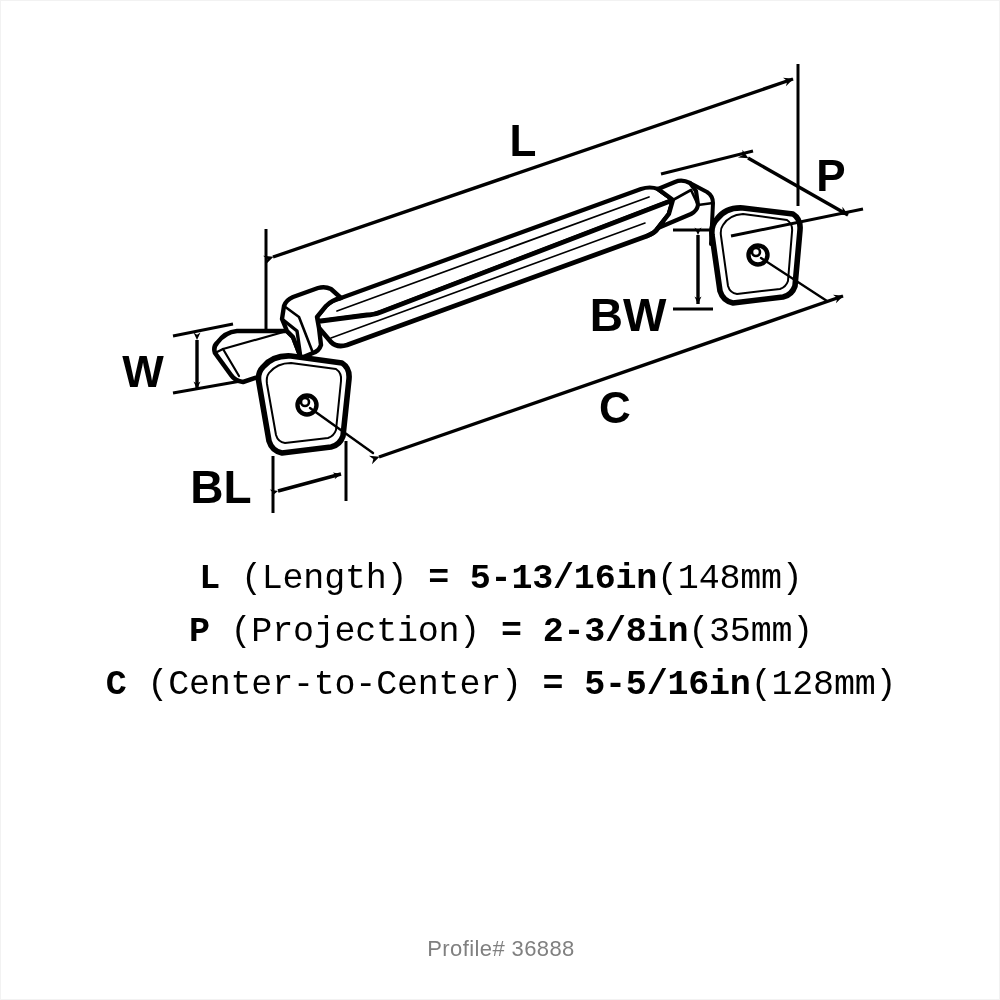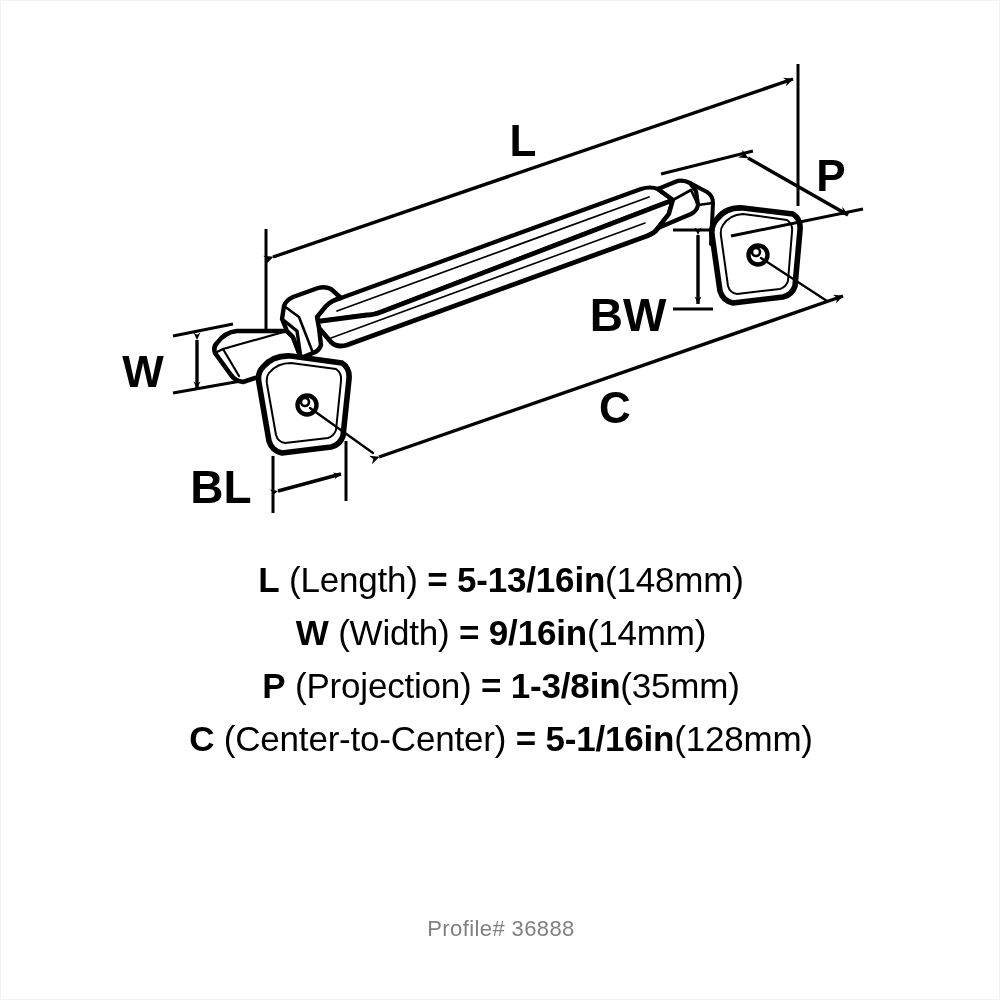--- a/index.html
+++ b/index.html
@@ -32,40 +32,41 @@
     top: 552px;
     width: 1000px;
     text-align: center;
   }
   .spec-line {
     font-size: 35px;
     line-height: 53px;
     color: #000000;
     white-space: nowrap;
     letter-spacing: -0.2px;
+    font-family: Liberation Mono, monospace;
   }
   .sym {
     font-weight: bold;
   }
   .nm {
     font-weight: normal;
   }
   .eq {
     font-weight: bold;
   }
   .inval {
     font-weight: bold;
   }
   .mmval {
     font-weight: normal;
   }
   #profile {
     position: absolute;
     left: 0;
-    top: 915px;
+    top: 935px;
     width: 1000px;
     text-align: center;
     font-size: 22px;
     color: #808080;
     letter-spacing: 0.4px;
   }
   svg text.dimlabel {
     font-family: "Liberation Sans", sans-serif;
     font-weight: bold;
     fill: #000000;
@@ -200,25 +201,22 @@
     <text class="dimlabel" x="142" y="386" font-size="44" text-anchor="middle">W</text>
 
     <text class="dimlabel" x="220" y="502" font-size="46" text-anchor="middle">BL</text>
   </svg>
 
   <div id="specs">
     <div class="spec-line">
       <span class="sym">L</span><span> </span><span class="nm">(Length)</span><span> </span><span class="eq">=</span><span> </span><span class="inval">5-13/16in</span><span class="mmval">(148mm)</span>
     </div>
     <div class="spec-line">
-      <span class="sym">W</span><span> </span><span class="nm">(Width)</span><span> </span><span class="eq">=</span><span> </span><span class="inval">9/16in</span><span class="mmval">(14mm)</span>
+      <span class="sym">P</span><span> </span><span class="nm">(Projection)</span><span> </span><span class="eq">=</span><span> </span><span class="inval">2-3/8in</span><span class="mmval">(35mm)</span>
     </div>
     <div class="spec-line">
-      <span class="sym">P</span><span> </span><span class="nm">(Projection)</span><span> </span><span class="eq">=</span><span> </span><span class="inval">1-3/8in</span><span class="mmval">(35mm)</span>
-    </div>
-    <div class="spec-line">
-      <span class="sym">C</span><span> </span><span class="nm">(Center-to-Center)</span><span> </span><span class="eq">=</span><span> </span><span class="inval">5-1/16in</span><span class="mmval">(128mm)</span>
+      <span class="sym">C</span><span> </span><span class="nm">(Center-to-Center)</span><span> </span><span class="eq">=</span><span> </span><span class="inval">5-5/16in</span><span class="mmval">(128mm)</span>
     </div>
   </div>
 
   <div id="profile">Profile# 36888</div>
 
 </div>
 
 </body></html>

